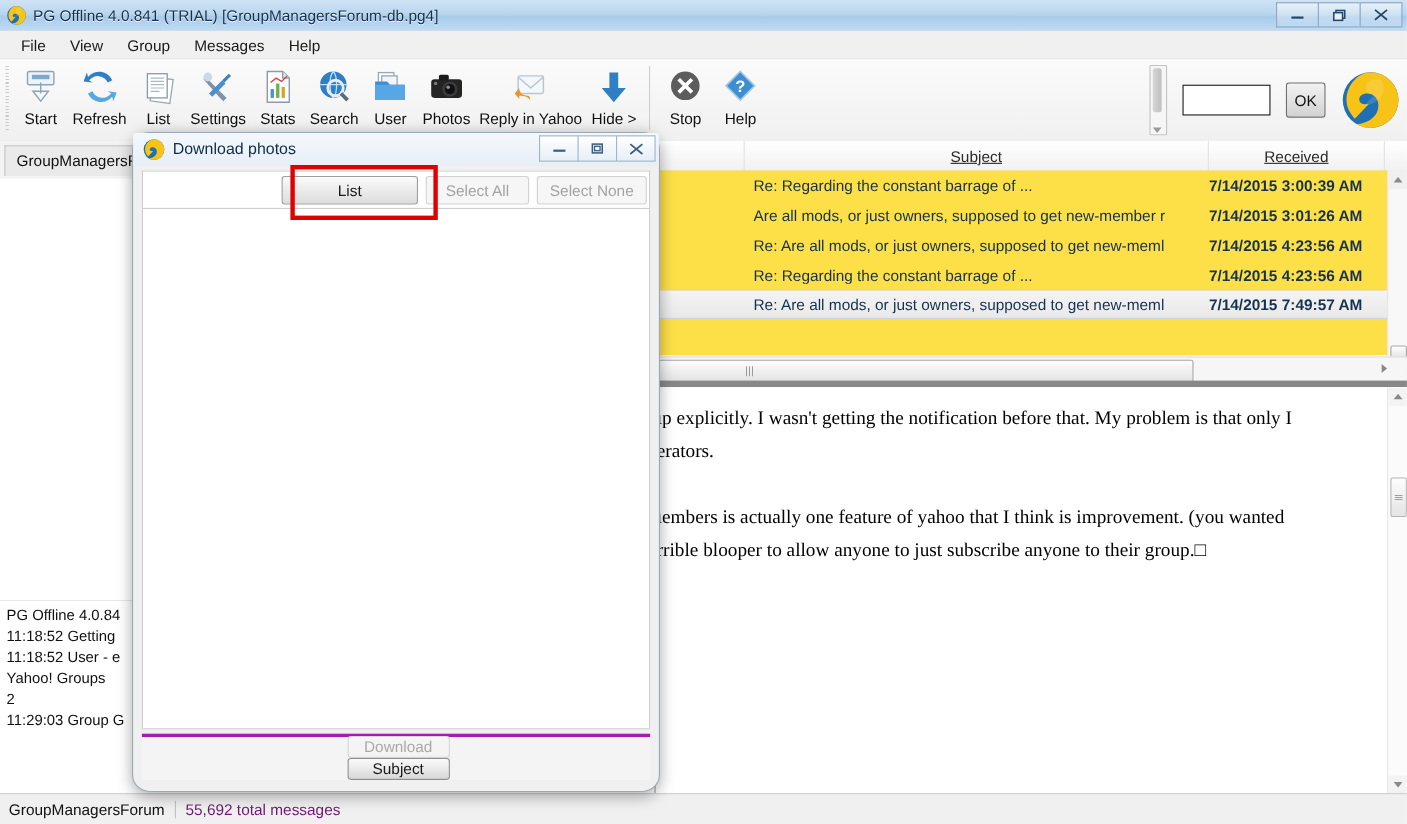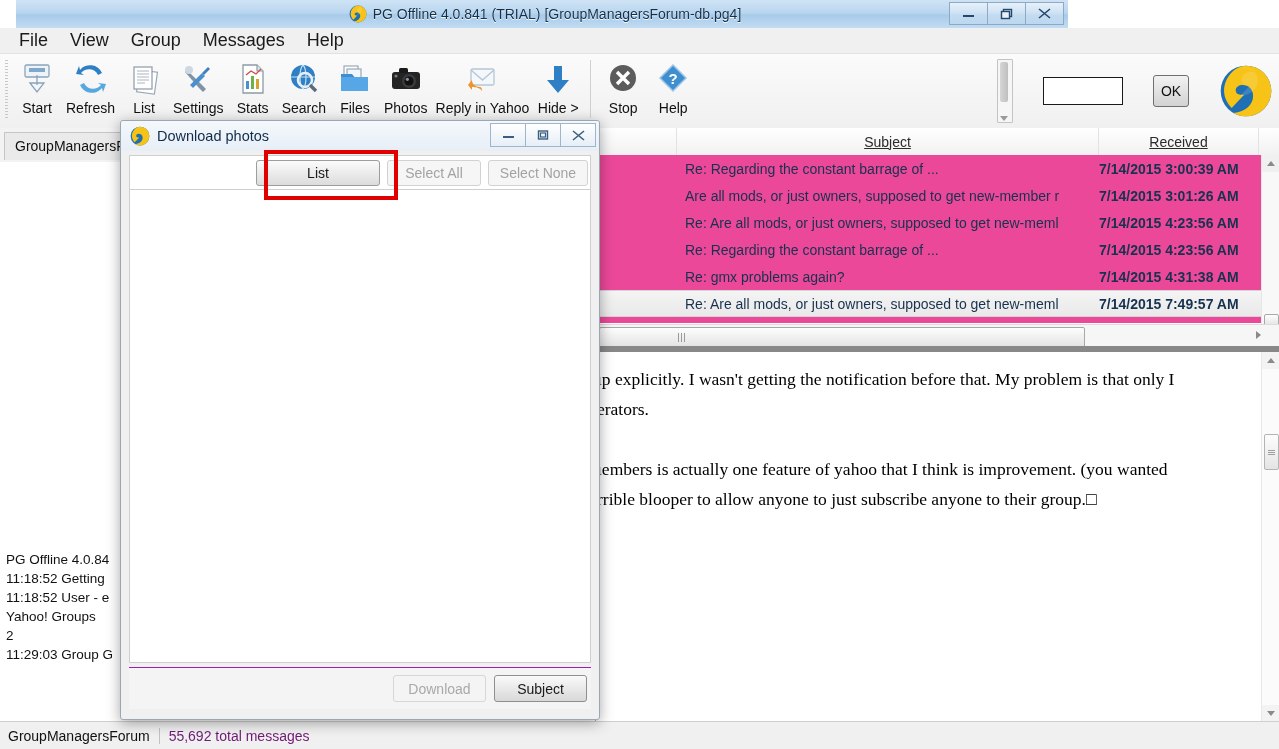--- a/index.html
+++ b/index.html
@@ -11,24 +11,24 @@
   }
   .app {
     position: relative;
     width: 1279px; height: 749px;
     background: #ffffff;
     overflow: hidden;
   }
 
   
   .titlebar {
-    position: absolute; left: 16px; top: 0; width: 1052px; height: 28px;
+    position: absolute; left: 0; top: 0; width: 1279px; height: 28px;
     background: linear-gradient(to bottom, #cfe3f5 0%, #b9d6ef 45%, #a8cbea 55%, #c2dcf3 100%);
     border-bottom: 1px solid #8fb3d0;
-    display: flex; align-items: center; justify-content: center;
+    display: flex; align-items: center;
   }
   .titlebar .tb-icon {
     width: 18px; height: 18px; margin-left: 6px; margin-right: 6px;
     flex: 0 0 auto;
   }
   .titlebar .tb-text {
     font-size: 14px; color: #13304d; white-space: nowrap;
     text-shadow: 0 1px 0 rgba(255,255,255,0.85);
   }
   .winbtns {
@@ -48,21 +48,21 @@
 
   
   .menubar {
     position: absolute; left: 0; top: 28px; width: 1279px; height: 26px;
     background: #f0f0f0;
     border-bottom: 1px solid #e2e2e2;
     display: flex; align-items: center; padding-left: 8px;
     box-sizing: border-box;
   }
   .menuitem {
-    font-size: 18px; color: #1a1a1a; padding: 3px 11px; cursor: default;
+    font-size: 14px; color: #1a1a1a; padding: 3px 11px; cursor: default;
     white-space: nowrap;
   }
 
   
   .toolbar {
     position: absolute; left: 0; top: 54px; width: 1279px; height: 74px;
     background: linear-gradient(to bottom, #fbfbfb 0%, #f0f0f0 100%);
     border-bottom: 1px solid #b9b9b9;
   }
   .tb-grip {
@@ -76,21 +76,21 @@
   }
   .tbitem .ic { height: 42px; display: flex; align-items: center; justify-content: center; }
   .tbitem .lbl { font-size: 14px; color: #111; margin-top: 0px; white-space: nowrap; }
   .tb-sep {
     width: 1px; height: 58px; margin: 4px 7px 0 7px;
     background: #d0d0d0;
   }
 
   .tb-right {
     position: absolute; right: 6px; top: 5px;
-    display: flex; align-items: center; gap: 30px;
+    display: flex; align-items: center; gap: 14px;
   }
   .minislider {
     width: 14px; height: 62px;
     border: 1px solid #c3c3c3; background: #f6f6f6;
     position: relative; border-radius: 1px;
   }
   .minislider .thumb {
     position: absolute; left: 2px; top: 2px; width: 8px; height: 40px;
     background: linear-gradient(to right, #d6d6d6, #bfbfbf);
     border-radius: 2px;
@@ -172,21 +172,21 @@
     font-size: 14px; color: #2a2a2a;
     border-right: 1px solid #e2e2e2; box-sizing: border-box; text-decoration: underline;
   }
   .hcell.c1 { width: 80px; }
   .hcell.c2 { width: 422px; }
   .hcell.c3 { width: 160px; }
   .hcell.c4 { flex: 1 1 auto; border-right: none; }
 
   .listbody {
     position: absolute; left: 0; top: 27px; right: 17px; height: 168px;
-    overflow: hidden; background: #ec4899;
+    overflow: hidden; background: #fde047;
   }
   .row {
     height: 27px; display: flex; align-items: center;
     font-size: 14px; color: #16324f; white-space: nowrap;
     box-sizing: border-box;
   }
   .row.sel {
     background: linear-gradient(to bottom, #f4f4f4, #e9e9e9);
     border-top: 1px solid #d4d4d4; border-bottom: 1px solid #d4d4d4;
   }
@@ -277,21 +277,21 @@
   }
   .statusbar .s1 { font-size: 14px; color: #111; padding-left: 8px; }
   .statusbar .sdiv { width:1px;height:16px;background:#c2c2c2;margin:0 9px; }
   .statusbar .s2 { font-size: 14px; color: #701a75; }
 
   
   .dialog {
     position: absolute; left: 120px; top: 120px; width: 480px; height: 600px;
     background: #f0f0f0;
     border: 1px solid #9aa7b4;
-    border-radius: 3px;
+    border-radius: 16px;
     box-shadow: 0 3px 14px rgba(0,0,0,0.35);
     box-sizing: border-box;
   }
   .dlg-title {
     position: absolute; left:0; top:0; right:0; height: 30px;
     background: linear-gradient(to bottom, #f4f8fc, #e7eef6);
     display: flex; align-items: center;
     border-top-left-radius: 3px; border-top-right-radius: 3px;
   }
   .dlg-title .di { width: 20px; height: 20px; margin: 0 7px 0 9px; flex:0 0 auto;}
@@ -324,23 +324,23 @@
   }
   .dbtn.disabled { color: #a3a3a3; border-color: #d2d2d2; background:#f6f6f6; }
 
   .dlg-listarea {
     position: absolute; left: 8px; top: 68px; right: 8px; bottom: 56px;
     background: #fff; border: 1px solid #cfcfcf;
     box-sizing: border-box;
   }
   .dlg-footer {
     position: absolute; left: 8px; right: 8px; bottom: 10px; height: 42px;
-    background: #f4f4f4; border-top: 1px solid #a21caf;
+    background: #f4f4f4; border-top: 3px solid #a21caf;
     display: flex; align-items: center; justify-content: flex-end;
-    box-sizing: border-box; padding-right: 4px;
+    box-sizing: border-box; padding-right: 4px; flex-direction: column;
   }
   .fbtn {
     height: 27px; min-width: 93px; margin-left: 8px;
     border: 1px solid #adadad; border-radius: 3px;
     background: linear-gradient(to bottom,#fbfbfb,#e6e6e6);
     font-size: 14px; color: #1a1a1a; cursor: default;
     font-family: "Liberation Sans", sans-serif;
   }
   .fbtn.disabled { color: #a9a9a9; border-color: #d6d6d6; background: #f4f4f4; }
   .fbtn.strong { background: linear-gradient(to bottom,#fafafa,#d8d8d8); border-color:#8f8f8f; }
@@ -472,21 +472,21 @@
 
       <div class="tbitem">
         <span class="ic">
           <svg width="36" height="36" viewBox="0 0 36 36">
             <rect x="7" y="5" width="14" height="16" fill="#fff" stroke="#9aa8b5" stroke-width="1.2"></rect>
             <rect x="10" y="8" width="14" height="16" fill="#f2f6fa" stroke="#9aa8b5" stroke-width="1.2"></rect>
             <path d="M4 13h11l2.5 3H31v14H4z" fill="#3d8fd4"></path>
             <path d="M4 16h27v14H4z" fill="#57a6e6"></path>
           </svg>
         </span>
-        <span class="lbl">Files</span>
+        <span class="lbl">User</span>
       </div>
 
       <div class="tbitem">
         <span class="ic">
           <svg width="36" height="36" viewBox="0 0 36 36">
             <rect x="4" y="11" width="28" height="17" rx="3" fill="#242424"></rect>
             <rect x="11" y="7" width="9" height="5" rx="1.5" fill="#1a1a1a"></rect>
             <circle cx="21" cy="20" r="7" fill="#3b3b3b"></circle>
             <circle cx="21" cy="20" r="4.6" fill="#111"></circle>
             <circle cx="19.4" cy="18.3" r="1.6" fill="#9fb6c9" opacity="0.8"></circle>
@@ -597,24 +597,20 @@
         <span class="subject">Are all mods, or just owners, supposed to get new-member r</span>
         <span class="received">7/14/2015 3:01:26 AM</span>
       </div>
       <div class="row">
         <span class="subject">Re: Are all mods, or just owners, supposed to get new-meml</span>
         <span class="received">7/14/2015 4:23:56 AM</span>
       </div>
       <div class="row">
         <span class="subject">Re: Regarding the constant barrage of ...</span>
         <span class="received">7/14/2015 4:23:56 AM</span>
-      </div>
-      <div class="row">
-        <span class="subject">Re: gmx problems again?</span>
-        <span class="received">7/14/2015 4:31:38 AM</span>
       </div>
       <div class="row sel">
         <span class="subject">Re: Are all mods, or just owners, supposed to get new-meml</span>
         <span class="received">7/14/2015 7:49:57 AM</span>
       </div>
     </div>
 
     <div class="vscroll">
       <div class="sbtn">
           <span class="tri up"></span>

